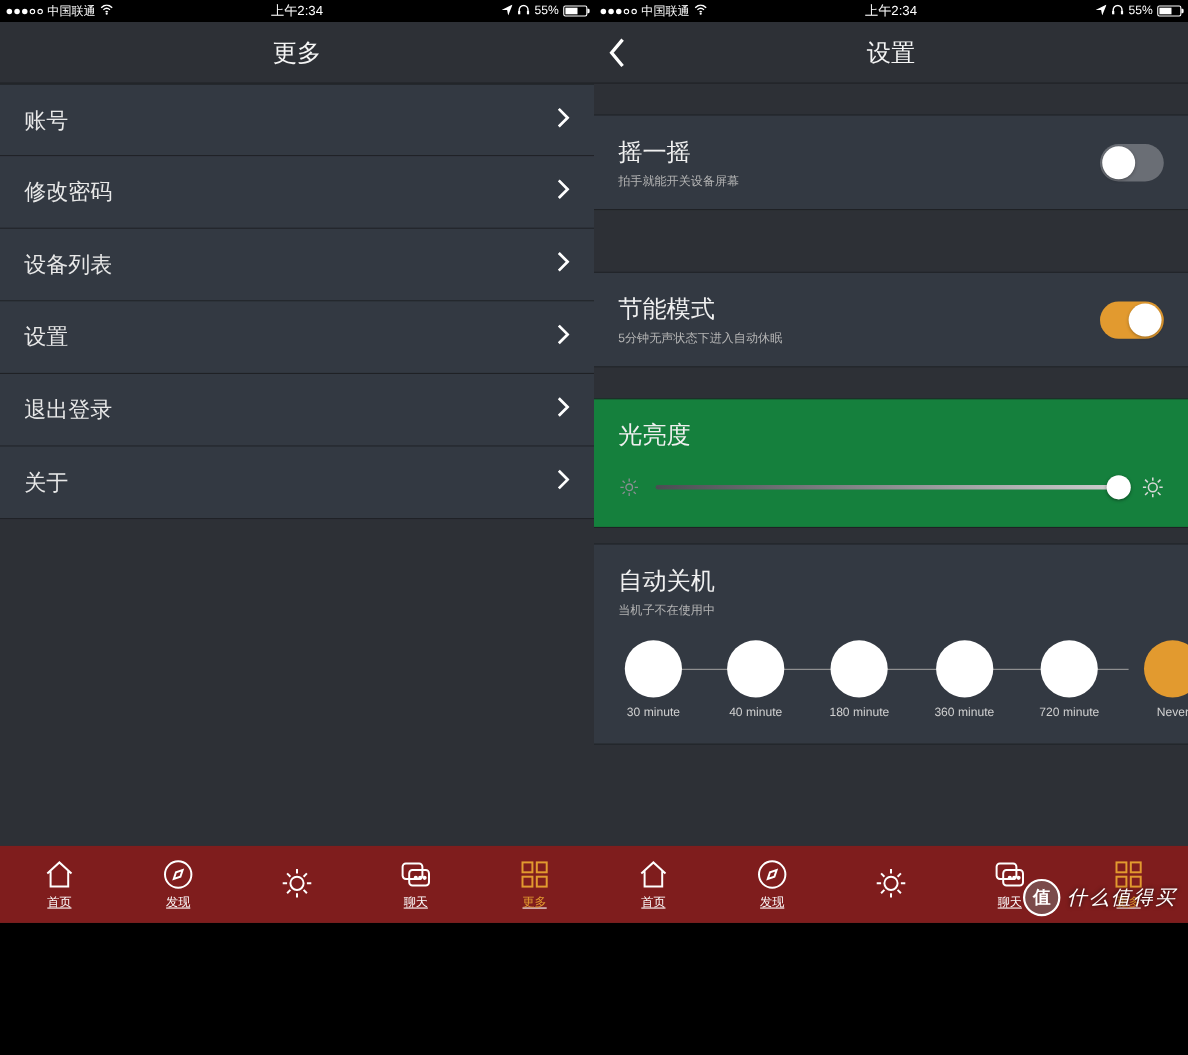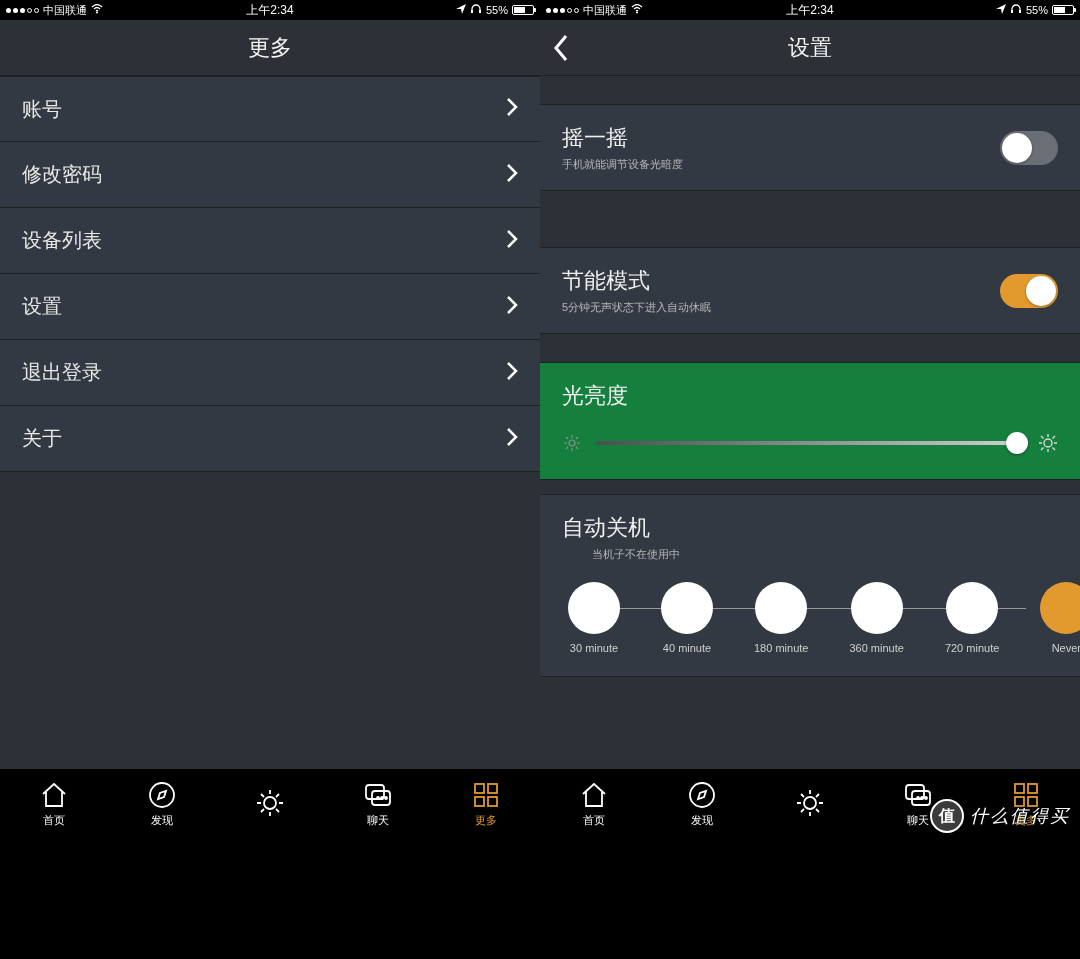--- a/index.html
+++ b/index.html
@@ -53,30 +53,30 @@
   .bright { background: #15803d; padding: 18px 22px 26px; border-top: 1px solid #1f2125; border-bottom: 1px solid #1f2125; }
   .bright .ttl { font-size: 22px; color: #f0f0f0; margin-bottom: 22px; }
   .slider-row { display: flex; align-items: center; gap: 14px; }
   .sun-icon { width: 20px; height: 20px; }
   .slider { flex: 1; height: 4px; background: linear-gradient(to right, #4a4d52 0%, #d0d0d0 100%); border-radius: 2px; position: relative; }
   .slider .thumb { position: absolute; width: 22px; height: 22px; background: #fff; border-radius: 50%; top: -9px; right: -4px; box-shadow: 0 1px 3px rgba(0,0,0,.4); }
 
   
   .auto { background: #333942; padding: 18px 22px 22px; border-top: 1px solid #1f2125; border-bottom: 1px solid #1f2125; }
   .auto .ttl { font-size: 22px; color: #f0f0f0; }
-  .auto .sub { font-size: 11px; color: #b5b5b5; margin-top: 4px; margin-bottom: 20px; margin-left: 30px; }
+  .auto .sub { font-size: 11px; color: #b5b5b5; margin-top: 4px; margin-bottom: 20px; }
   .dots-row { display: flex; align-items: center; justify-content: space-between; position: relative; padding: 0 6px; gap: 41px; }
   .dots-row .line { position: absolute; height: 1px; background: #9a9a9a; left: 32px; right: 32px; top: 26px; z-index: 0; }
   .opt { display: flex; flex-direction: column; align-items: center; gap: 8px; z-index: 1; }
   .opt .circle { width: 52px; height: 52px; border-radius: 50%; background: #fff; }
   .opt.selected .circle { background: #e29a2f; }
   .opt .olabel { font-size: 11px; color: #d0d0d0; white-space: nowrap; }
 
   
-  .tabbar { height: 70px; background: #000000; display: flex; margin-top: auto; }
+  .tabbar { height: 70px; background: #7f1d1d; display: flex; margin-top: auto; text-decoration: underline; }
   .tab { flex: 1; display: flex; flex-direction: column; align-items: center; justify-content: center; gap: 3px; color: #fff; font-size: 11px; }
   .tab.active { color: #e29a2f; }
   .tab svg { width: 30px; height: 30px; stroke: currentColor; }
 
   
   .watermark { position: absolute; right: 10px; bottom: 6px; display: flex; align-items: center; gap: 6px; color: #fff; pointer-events: none; z-index: 10; }
   .watermark .wm-badge { width: 34px; height: 34px; border-radius: 50%; background: rgba(120,120,120,.5); border: 2px solid #fff; display: flex; align-items: center; justify-content: center; font-size: 16px; font-weight: 700; }
   .watermark .wm-text { font-size: 18px; letter-spacing: 2px; font-style: italic; font-weight: 500; text-shadow: 0 0 4px rgba(0,0,0,.8); }
 </style>
 </head>
@@ -250,21 +250,21 @@
       <div class="title">设置</div>
     </div>
 
     <div class="settings-body">
       <div class="gap"></div>
 
       <div class="setgrp">
         <div class="setitem">
           <div class="settext">
             <div class="ttl">摇一摇</div>
-            <div class="sub">手机就能调节设备光暗度</div>
+            <div class="sub">拍手就能开关设备屏幕</div>
           </div>
           <div class="tgl off">
               <div class="knob"></div>
             </div>
         </div>
       </div>
 
       <div class="gap"></div>
 
 

